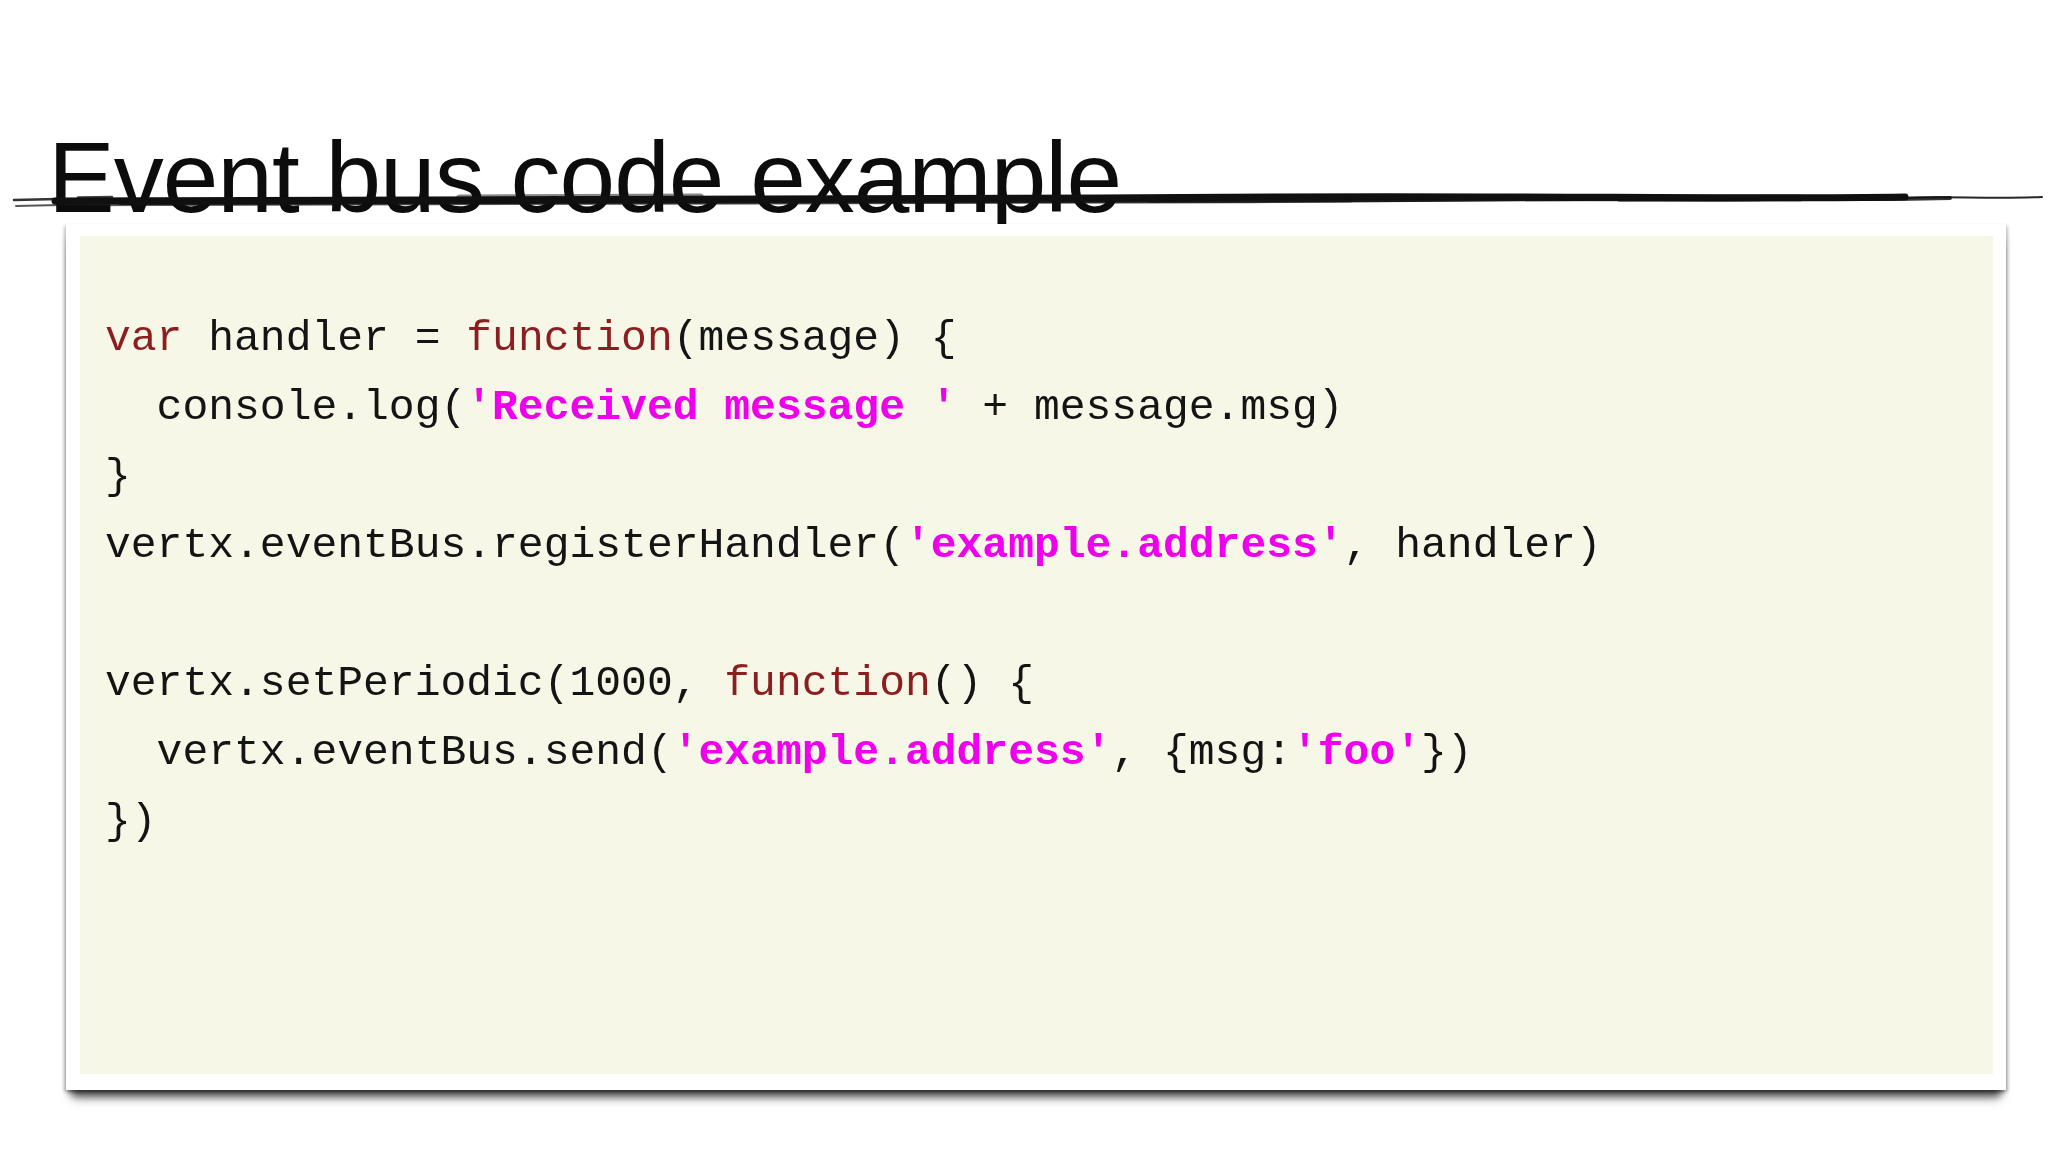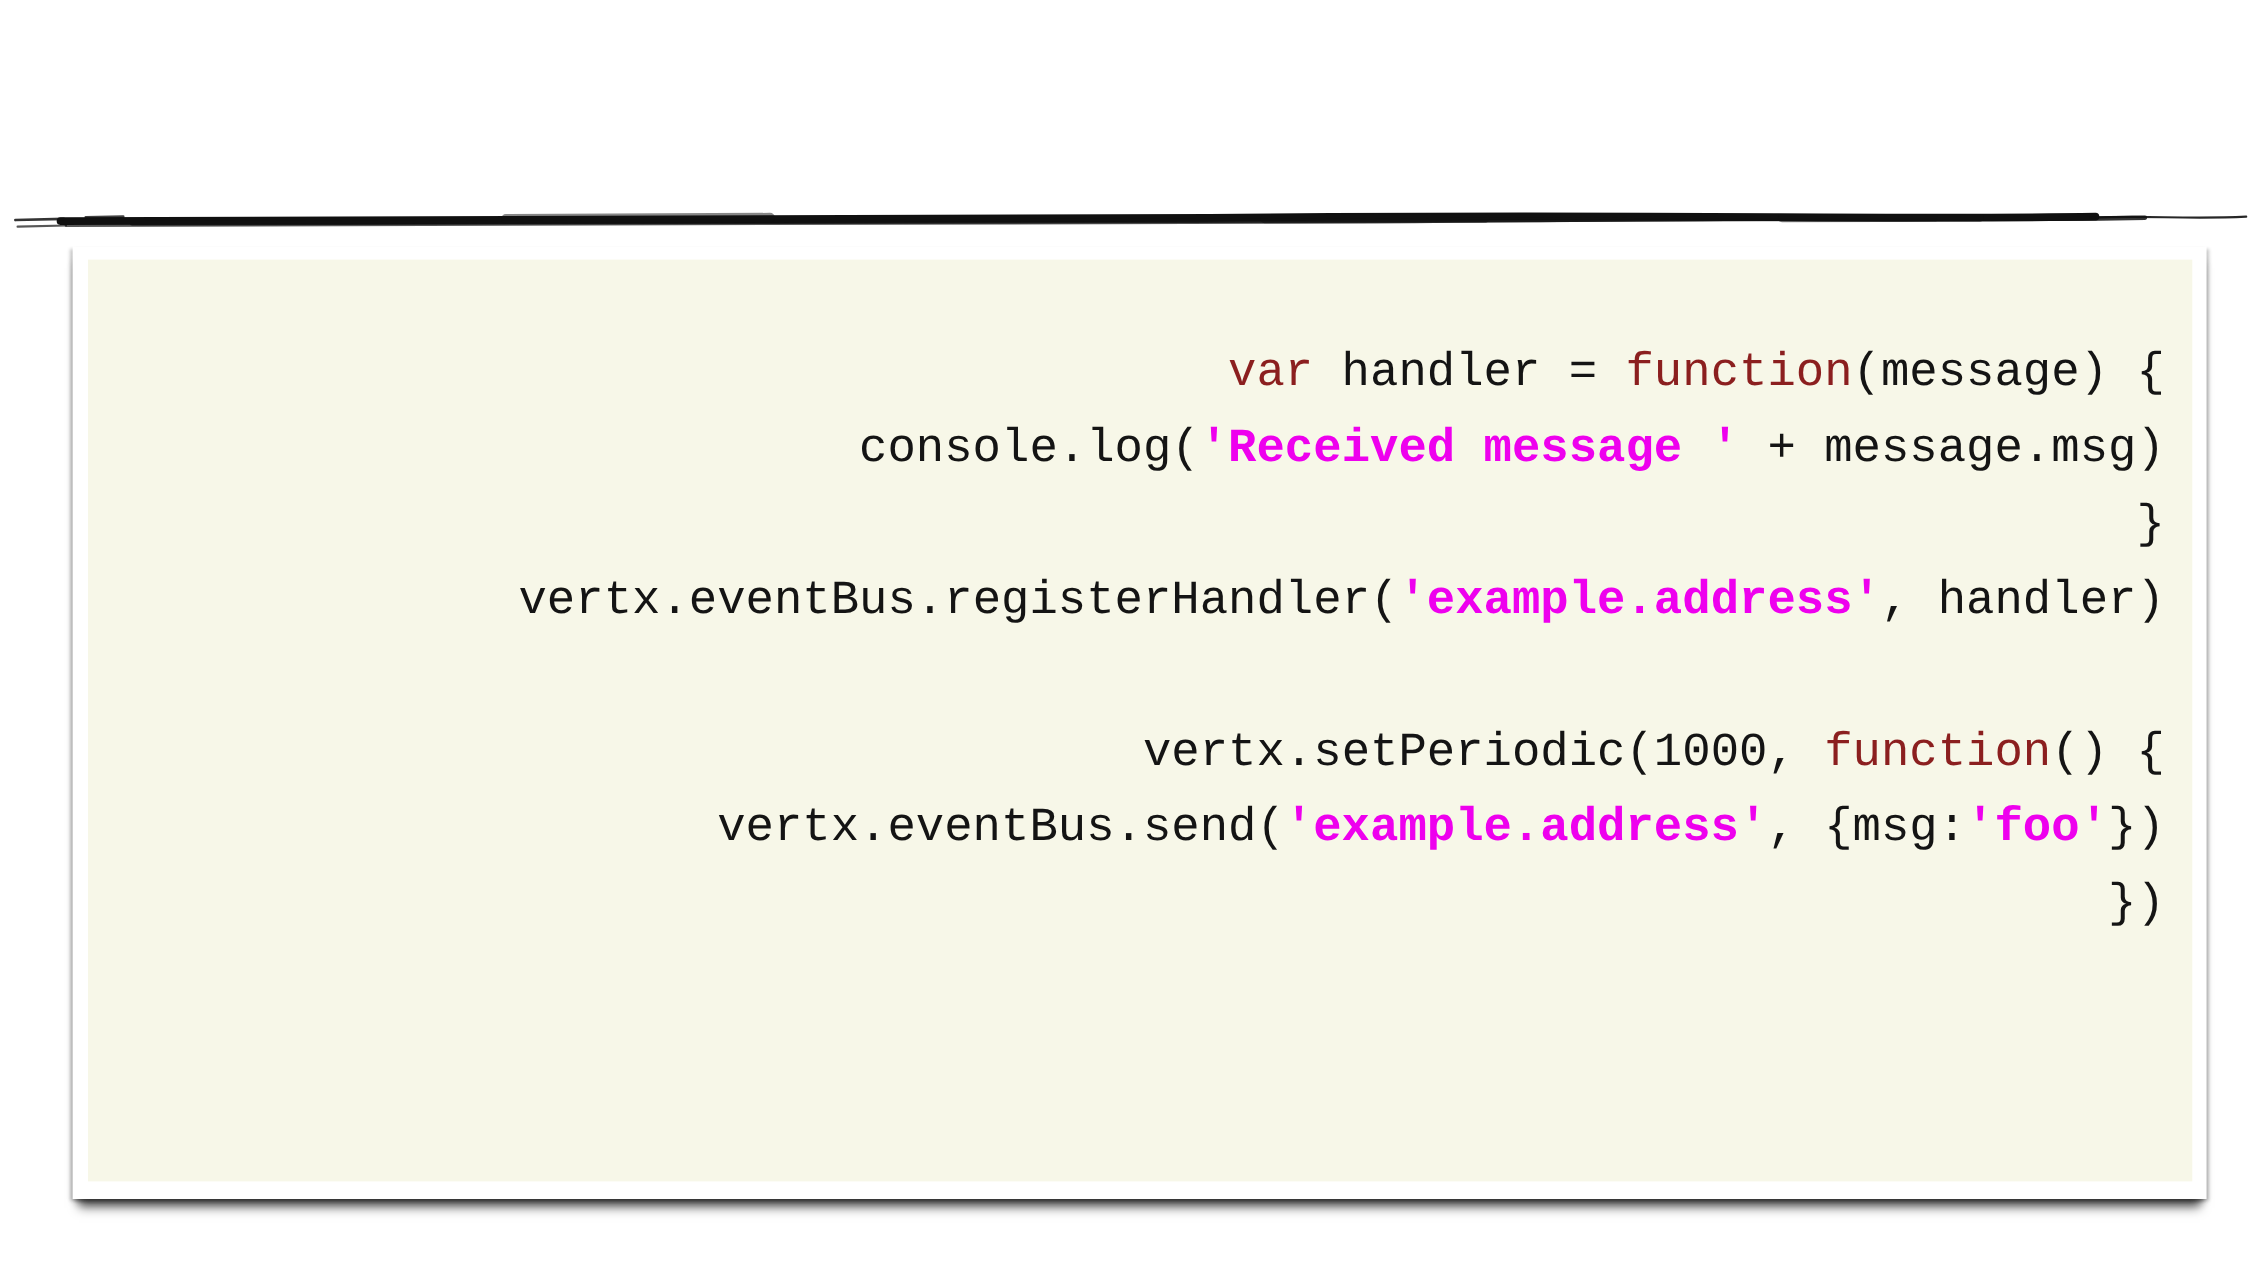--- a/index.html
+++ b/index.html
@@ -48,21 +48,20 @@
     top: 224px;
     width: 1940px;
     height: 866px;
     background: #ffffff;
     box-shadow:
       -2px 2px 3px rgba(0,0,0,0.22),
       2px 2px 3px rgba(0,0,0,0.22),
       -2px 8px 7px -4px rgba(0,0,0,0.28),
       2px 8px 7px -4px rgba(0,0,0,0.28),
       0 14px 9px -6px rgba(0,0,0,0.50);
-    text-align: right;
   }
   .code-surface {
     position: absolute;
     left: 14px;
     right: 13px;
     top: 12px;
     bottom: 16px;
     background: var(--code-bg, #f7f7e8);
   }
   .code-block {
@@ -79,20 +78,21 @@
   }
   .kw  { color: var(--code-kw, #8b1f1f); }
   .str { color: var(--code-str, #ee00ee); font-weight: bold; }
   .pl  { color: var(--code-plain, #141414); }
 </style>
 </head>
 <body>
 
 <div class="slide">
 
+  <h1 class="slide-title">Event bus code example</h1>
 
   <svg class="divider" viewBox="0 0 2048 34" preserveAspectRatio="none">
     <path d="M55 15 C 300 11, 700 16, 1100 12 S 1700 14, 1905 11" stroke-width="7"></path>
     <path d="M120 17 C 400 13, 900 18, 1400 14 S 1820 15, 1950 12" stroke-width="4" opacity="0.85"></path>
     <path d="M60 19 C 350 15, 800 20, 1250 16 S 1600 15, 1760 14" stroke-width="2.5" opacity="0.7"></path>
     <path d="M460 13 L 700 12" stroke-width="9" opacity="0.5"></path>
     <path d="M1150 13 L 1350 12.5" stroke-width="8" opacity="0.5"></path>
     <path d="M1620 12.5 L 1800 12" stroke-width="7" opacity="0.5"></path>
     <path d="M1900 12 C 1950 9.5, 1985 13.5, 2042 11" stroke-width="2" opacity="0.9"></path>
     <path d="M14 14 L 58 13" stroke-width="2.5" opacity="0.85"></path>

